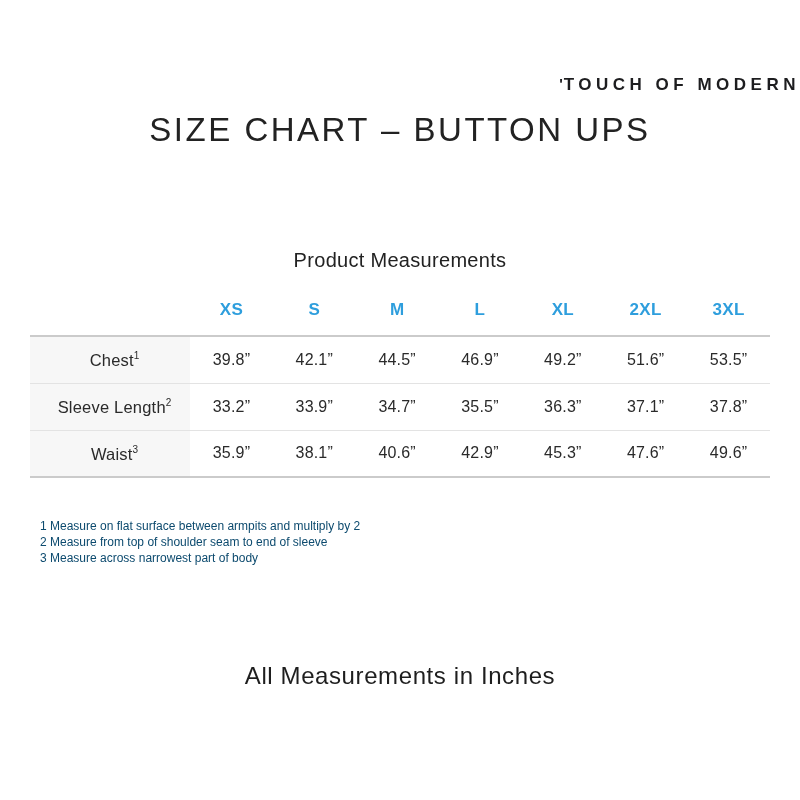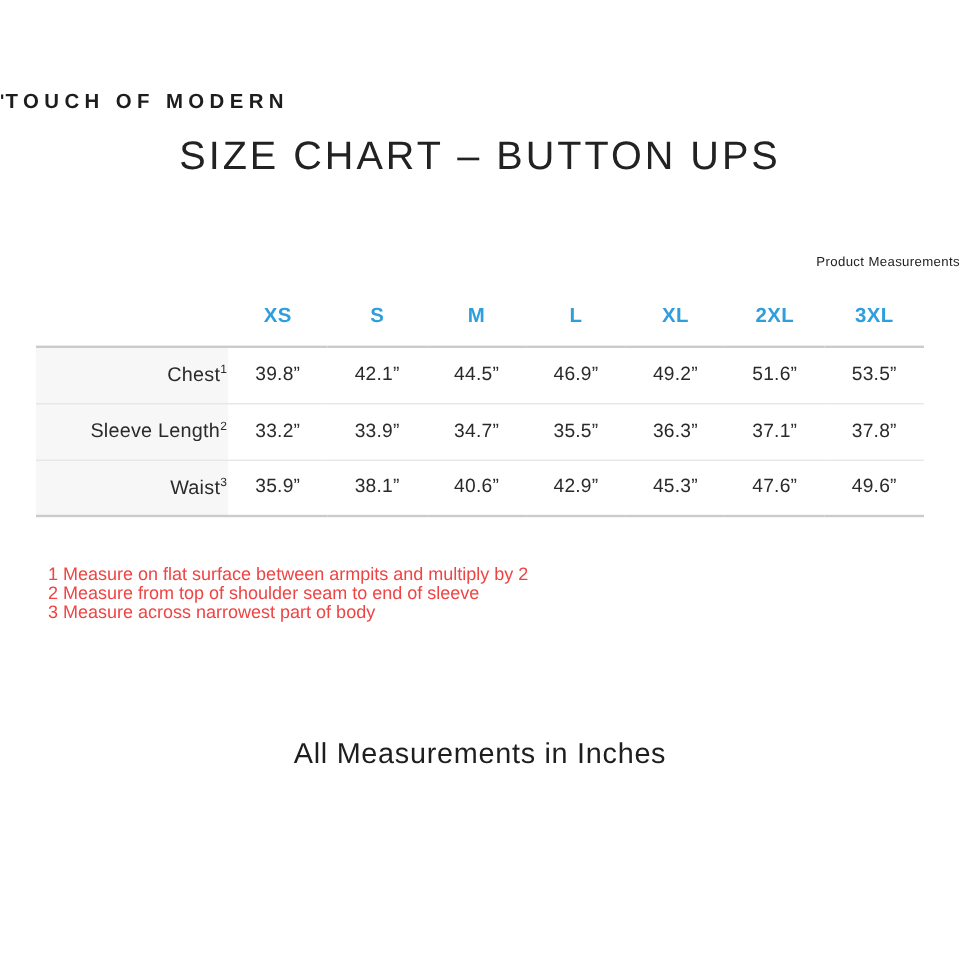--- a/index.html
+++ b/index.html
@@ -16,21 +16,21 @@
     height: 800px;
     background: #ffffff;
     font-family: "Liberation Sans", sans-serif;
     color: var(--text);
     overflow: hidden;
   }
   .page { width: 800px; height: 800px; position: relative; }
 
   .logo {
     padding-top: 75px;
-    text-align: left;
+    text-align: right;
     font-size: 17px;
     font-weight: 700;
     letter-spacing: 4.5px;
     color: #1d1d1f;
     white-space: nowrap;
   }
   .logo-mark {
     font-size: 15px;
     letter-spacing: 0;
     margin-right: 1px;
@@ -41,23 +41,23 @@
     margin: 16px 0 16px 0;
     text-align: center;
     font-size: 33px;
     font-weight: 400;
     letter-spacing: 2.5px;
     color: #222222;
     white-space: nowrap;
   }
 
   .subtitle {
-    margin-top: 64px;
-    text-align: right;
-    font-size: 11px;
+    margin-top: 100px;
+    text-align: center;
+    font-size: 20px;
     color: #222222;
     letter-spacing: 0.3px;
   }
 
   table.size-table {
     width: 740px;
     margin: 28px 30px 0 30px;
     border-collapse: collapse;
     table-layout: fixed;
   }
@@ -75,32 +75,32 @@
     border-top: 1px solid var(--border-light);
     font-size: 16px;
     text-align: center;
     color: #2a2a2a;
     letter-spacing: 0.2px;
   }
   tbody tr:first-child td { border-top: 2px solid var(--border-dark); }
   tbody tr:last-child td { border-bottom: 2px solid var(--border-dark); }
   td.row-label {
     background: var(--row-label-bg);
-    text-align: right;
+    text-align: center;
     padding-left: 10px;
     font-size: 16.5px;
     margin-top: 24px;
   }
   td.row-label sup { font-size: 10px; letter-spacing: 0; }
 
   .footnotes {
     margin: 40px 0 0 40px;
-    font-size: 15px;
+    font-size: 12px;
     line-height: 16px;
-    color: #ef4444;
+    color: #0c4a6e;
   }
 
   .footer-note {
     margin-top: 96px;
     text-align: center;
     font-size: 24px;
     letter-spacing: 0.6px;
     color: #1e1e1e;
   }
 </style>

